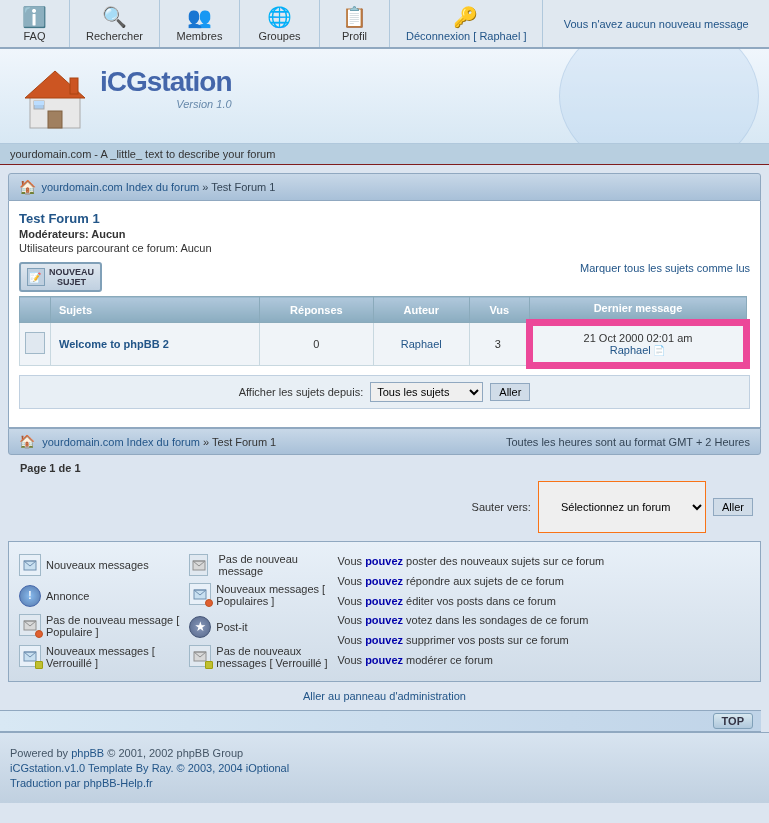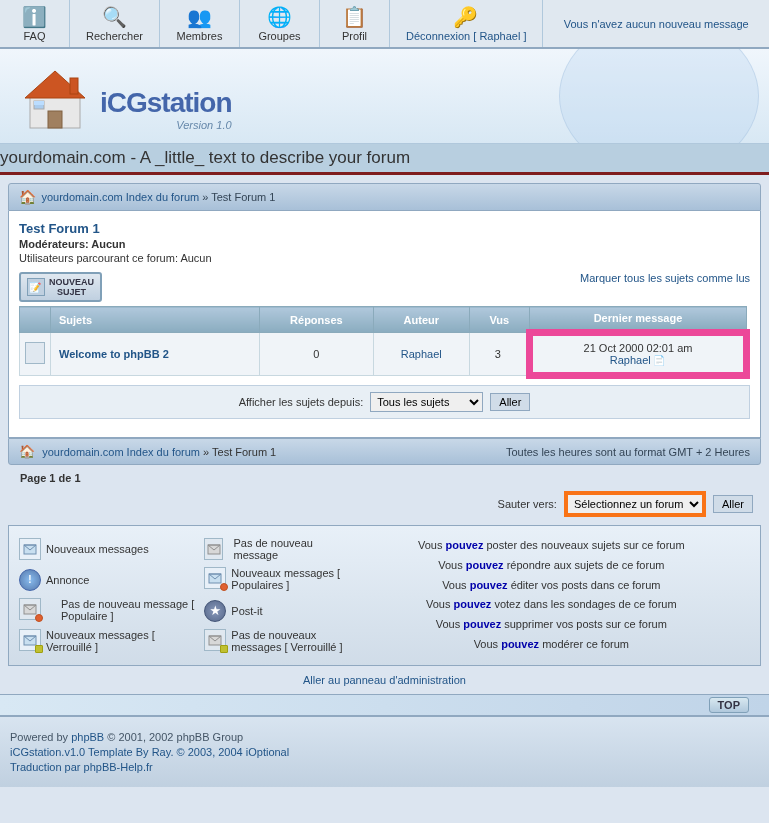--- a/index.html
+++ b/index.html
@@ -34,21 +34,21 @@
     <span>Déconnexion [ Raphael ]</span>
   </a>
   <div style="flex:1;display:flex;align-items:center;justify-content:center;padding:5px 11px;font-size:11px;color:#225588;text-align:center;">
     <span>Vous n'avez aucun nouveau message</span>
   </div>
 </div>
 
 <div style="background:linear-gradient(to bottom,#f0f6fc,#d8e8f4);padding:12px 20px 8px 20px;display:flex;align-items:center;border-bottom:1px solid #b0c8dc;min-height:95px;position:relative;overflow:hidden;">
 
   <div style="position:absolute;right:10px;top:50%;transform:translateY(-50%);width:200px;height:160px;border-radius:50%;background:rgba(180,210,240,0.3);border:1px solid rgba(160,190,220,0.4);"></div>
-  <div style="display:flex;align-items:flex-end;z-index:1;">
+  <div style="display:flex;align-items:flex-start;z-index:1;">
 
     <svg width="70" height="65" viewBox="0 0 70 65" style="margin-right:10px;">
 
       <rect x="10" y="30" width="50" height="32" fill="#e8e8e8" stroke="#aaa" stroke-width="1"></rect>
 
       <polygon points="5,32 35,5 65,32" fill="#cc5522" stroke="#aa4411" stroke-width="1"></polygon>
 
       <rect x="28" y="45" width="14" height="17" fill="#a08060" stroke="#806040" stroke-width="1"></rect>
 
       <rect x="14" y="35" width="10" height="8" fill="#aaccee" stroke="#aaa" stroke-width="1"></rect>
@@ -60,21 +60,21 @@
       <div style="font-size:28px;font-weight:bold;color:#4466aa;font-family:Arial;letter-spacing:-1px;">
         <span>iCGstation</span>
       </div>
       <div style="font-size:11px;color:#6688aa;font-style:italic;text-align:right;">
         <span>Version 1.0</span>
       </div>
     </div>
   </div>
 </div>
 
-<div style="background:#b8cfe0;padding:4px 0;font-size:17px;color:#333;border-bottom:3px solid #7f1d1d;">
+<div style="background:#b8cfe0;padding:4px 10px;font-size:11px;color:#333;border-bottom:1px solid #7f1d1d;">
   <span>yourdomain.com - A _little_ text to describe your forum</span>
 </div>
 
 <div style="background:linear-gradient(to bottom,#c8d8e8,#a8c0d8);padding:5px 10px;display:flex;align-items:center;border:1px solid #90a8c0;margin:8px 8px 0 8px;border-radius:3px 3px 0 0;">
   <span style="margin-right:5px;font-size:14px;">🏠</span>
   <span style="font-size:11px;color:#334455;">
     <a href="#" style="color:#225588;text-decoration:none;">yourdomain.com Index du forum</a>
     <span> » </span>
     <span>Test Forum 1</span>
   </span>
@@ -151,21 +151,21 @@
   </div>
   <div style="color:#334455;">Toutes les heures sont au format GMT + 2 Heures</div>
 </div>
 
 <div style="font-size:11px;font-weight:bold;color:#333;padding:3px 12px;margin:0 8px;">
   <span>Page 1 de 1</span>
 </div>
 
 <div style="text-align:right;padding:4px 8px;font-size:11px;color:#333;margin:0 8px 4px 8px;">
   <span>Sauter vers:</span>
-  <select style="font-size:11px;padding:2px;border:4px solid #f97316;margin:0 4px;">
+  <select style="font-size:11px;padding:18px;border:1px solid #f97316;margin:0 4px;">
     <option>Sélectionnez un forum</option>
   </select>
   <button style="font-size:11px;padding:2px 8px;border:1px solid #90a8c0;background:#d0dce8;cursor:pointer;">Aller</button>
 </div>
 
 <div style="margin:0 8px 0 8px;background:linear-gradient(to bottom,#e8f0f8,#d0dce8);border:1px solid #90a8c0;padding:10px;display:flex;gap:10px;">
 
   <div style="flex:2;display:grid;grid-template-columns:1fr 1fr;gap:5px 10px;">
     <div style="display:flex;align-items:center;gap:5px;font-size:11px;">
       <div style="width:22px;height:22px;background:#e8f0f8;border:1px solid #a0b8c8;display:inline-flex;align-items:center;justify-content:center;">
@@ -193,21 +193,21 @@
       <div style="width:22px;height:22px;background:#e8f0f8;border:1px solid #a0b8c8;display:inline-flex;align-items:center;justify-content:center;position:relative;flex-shrink:0;">
         <svg width="14" height="14" viewBox="0 0 14 14">
             <rect x="1" y="3" width="12" height="9" fill="#c8dff0" stroke="#7090b0" stroke-width="1"></rect>
             <polygon points="1,3 7,8 13,3" fill="none" stroke="#7090b0" stroke-width="1"></polygon>
           </svg>
         <div style="position:absolute;bottom:-3px;right:-3px;width:8px;height:8px;border-radius:50%;background:#e06030;border:1px solid #c05020;"></div>
       </div>
       <span style="white-space:pre;">Nouveaux messages [
 Populaires ]</span>
     </div>
-    <div style="display:flex;align-items:flex-start;gap:20px;font-size:11px;">
+    <div style="display:flex;align-items:flex-start;gap:5px;font-size:11px;">
       <div style="width:22px;height:22px;background:#e0e8f0;border:1px solid #a0b8c8;display:inline-flex;align-items:center;justify-content:center;position:relative;flex-shrink:0;">
         <svg width="14" height="14" viewBox="0 0 14 14">
             <rect x="1" y="3" width="12" height="9" fill="#d8d8d8" stroke="#909090" stroke-width="1"></rect>
             <polygon points="1,3 7,8 13,3" fill="none" stroke="#909090" stroke-width="1"></polygon>
           </svg>
         <div style="position:absolute;bottom:-3px;right:-3px;width:8px;height:8px;border-radius:50%;background:#e06030;border:1px solid #c05020;"></div>
       </div>
       <span style="white-space:pre;">Pas de nouveau message [
 Populaire ]</span>
     </div>
@@ -232,35 +232,35 @@
             <rect x="1" y="3" width="12" height="9" fill="#d8d8d8" stroke="#909090" stroke-width="1"></rect>
             <polygon points="1,3 7,8 13,3" fill="none" stroke="#909090" stroke-width="1"></polygon>
           </svg>
         <div style="position:absolute;bottom:-3px;right:-3px;width:8px;height:8px;background:#c0c030;border:1px solid #a0a010;border-radius:1px;"></div>
       </div>
       <span style="white-space:pre;">Pas de nouveaux
 messages [ Verrouillé ]</span>
     </div>
   </div>
 
-  <div style="flex:3;font-size:11px;color:#333;line-height:1.8;text-align:center;">
+  <div style="flex:3;font-size:11px;color:#333;line-height:1.8;text-align:left;">
     <div>Vous <strong style="color:#0000aa;">pouvez</strong> poster des nouveaux sujets sur ce forum</div>
     <div>Vous <strong style="color:#0000aa;">pouvez</strong> répondre aux sujets de ce forum</div>
     <div>Vous <strong style="color:#0000aa;">pouvez</strong> éditer vos posts dans ce forum</div>
     <div>Vous <strong style="color:#0000aa;">pouvez</strong> votez dans les sondages de ce forum</div>
     <div>Vous <strong style="color:#0000aa;">pouvez</strong> supprimer vos posts sur ce forum</div>
     <div>Vous <strong style="color:#0000aa;">pouvez</strong> modérer ce forum</div>
   </div>
 </div>
 
 <div style="text-align:center;padding:8px;font-size:11px;">
   <a href="#" style="color:#225588;text-decoration:none;">Aller au panneau d'administration</a>
 </div>
 
-<div style="text-align:right;padding:2px 20px;background:linear-gradient(to right,#d8e8f4,#c0d4e8);border-top:1px solid #90a8c0;border-bottom:1px solid #90a8c0;margin:0 0 0 0;">
+<div style="text-align:right;padding:2px 8px;background:linear-gradient(to right,#d8e8f4,#c0d4e8);border-top:1px solid #90a8c0;border-bottom:1px solid #90a8c0;margin:0 8px 0 0;">
   <button style="background:linear-gradient(to bottom,#d8e8f0,#b0c8dc);border:1px solid #80a0b8;border-radius:3px;padding:1px 8px;font-size:11px;font-weight:bold;color:#334;cursor:pointer;">TOP</button>
 </div>
 
 <div style="background:linear-gradient(to bottom,#d8e4f0,#c0d0e0);padding:14px 10px;font-size:11px;color:#445566;border-top:1px solid #90a8c0;">
   <div>
     Powered by <a href="#" style="color:#225588;text-decoration:none;">phpBB</a>
     <span> © 2001, 2002 phpBB Group</span>
   </div>
   <div style="margin-top:3px;">
     <a href="#" style="color:#225588;text-decoration:none;">iCGstation.v1.0 Template By Ray. © 2003, 2004 iOptional</a>

